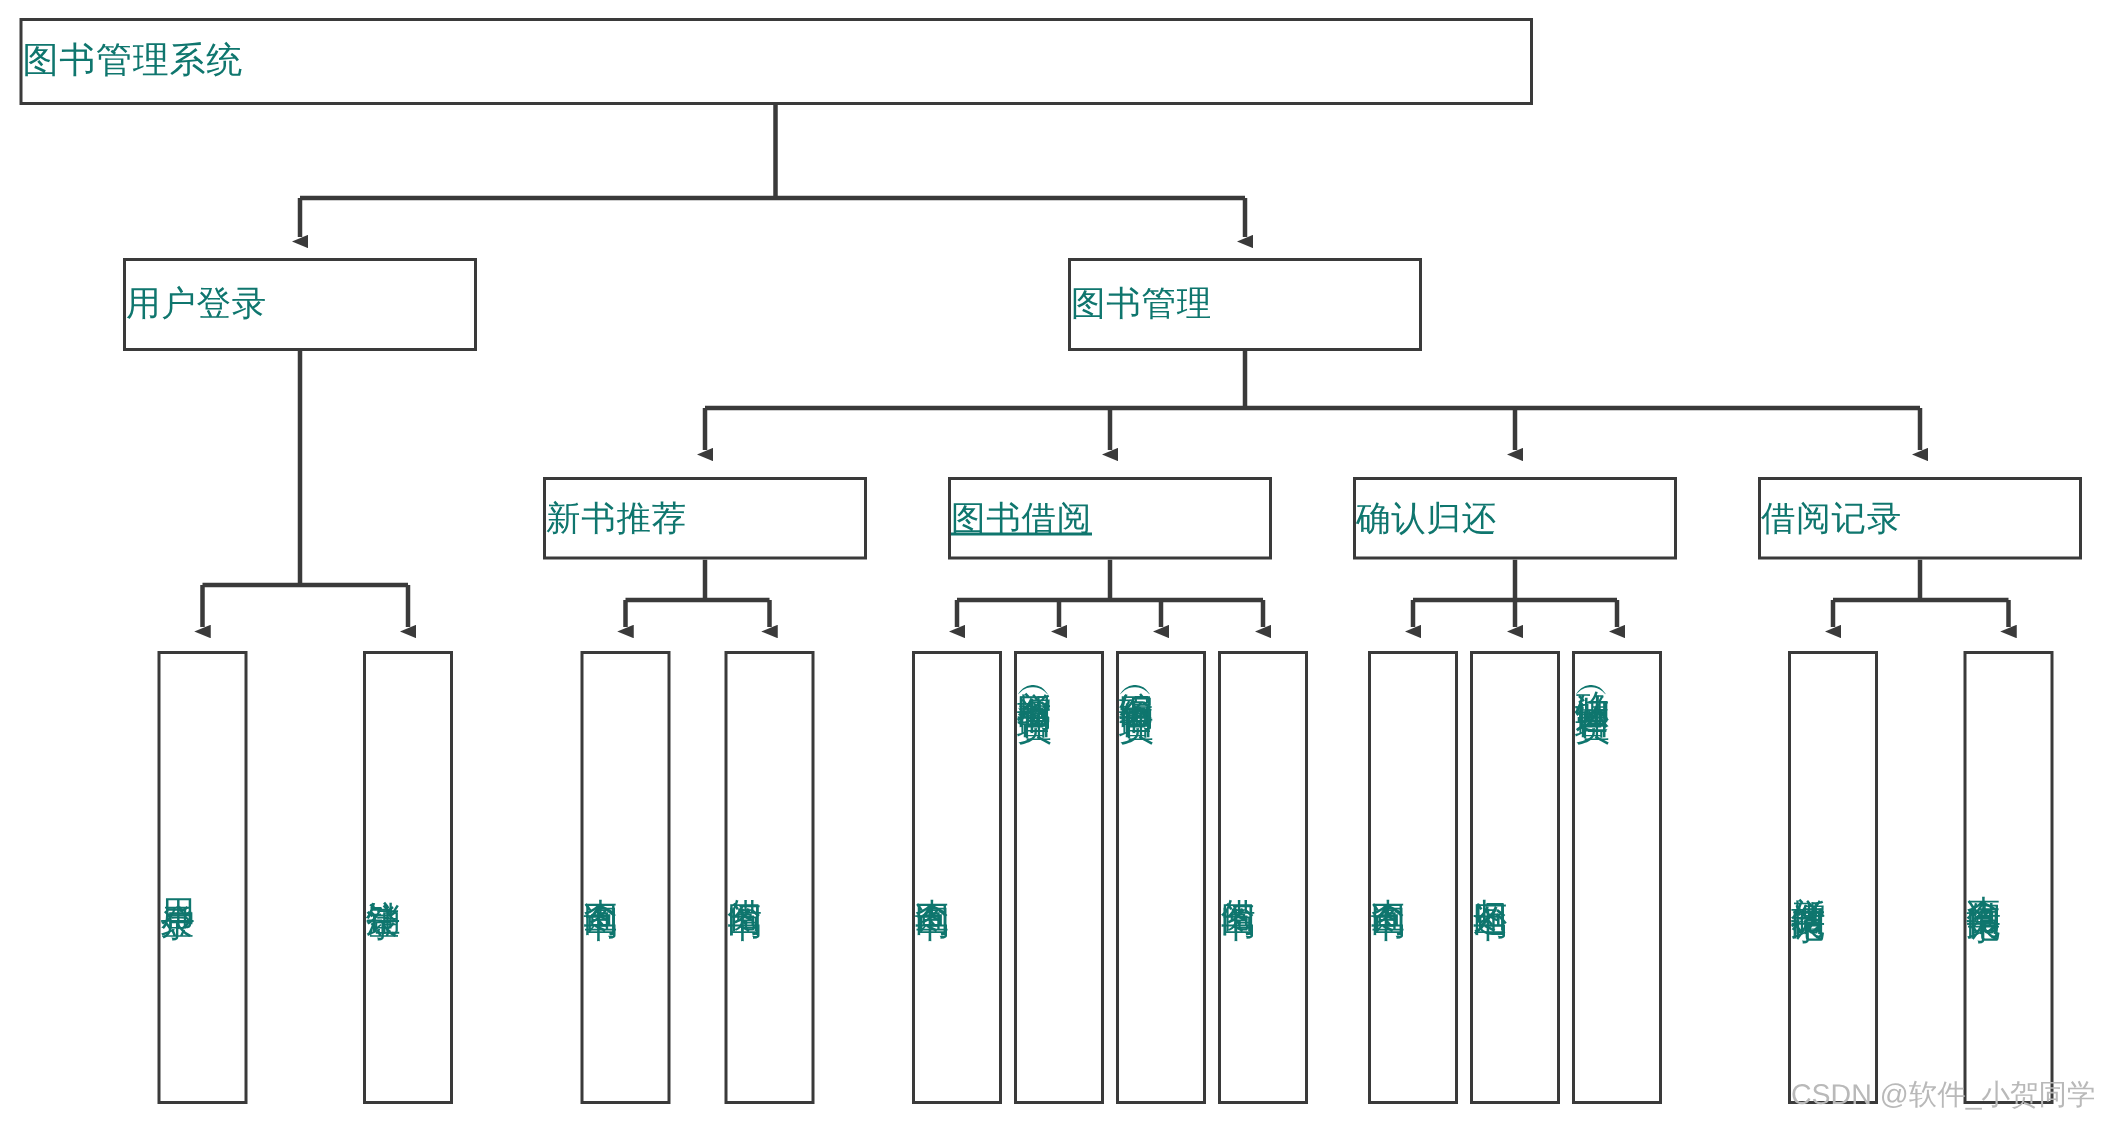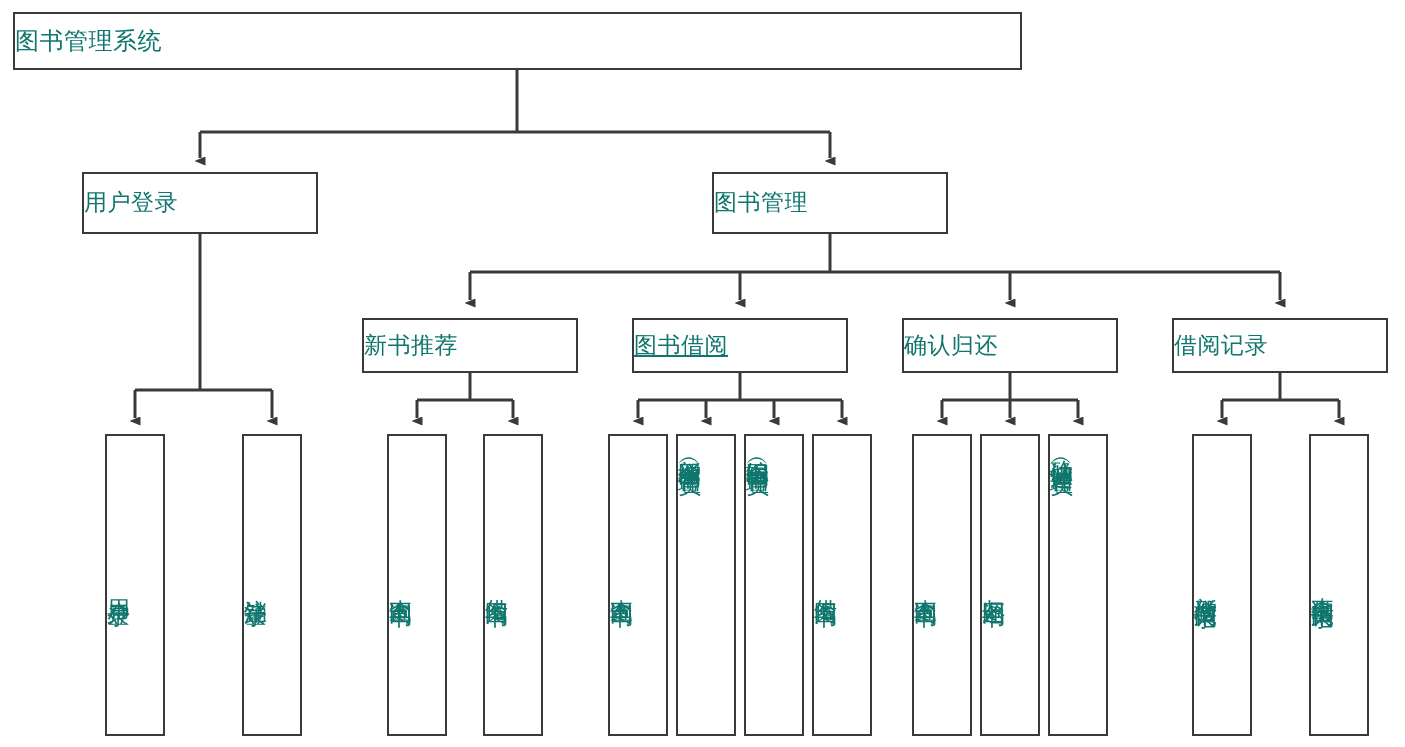--- a/index.html
+++ b/index.html
@@ -195,14 +195,15 @@
     <span class="label">确认归还（管理员）</span>
   </div>
 
   <div class="node vert centered" style="left:1192px; top:434px; width:60px; height:302px;">
     <span class="label">新增借阅记录</span>
   </div>
   <div class="node vert centered" style="left:1309px; top:434px; width:60px; height:302px;">
     <span class="label">查询借阅记录</span>
   </div>
 
+  <div class="watermark">CSDN @软件_小贺同学</div>
 
 </div>
 
 </body></html>

